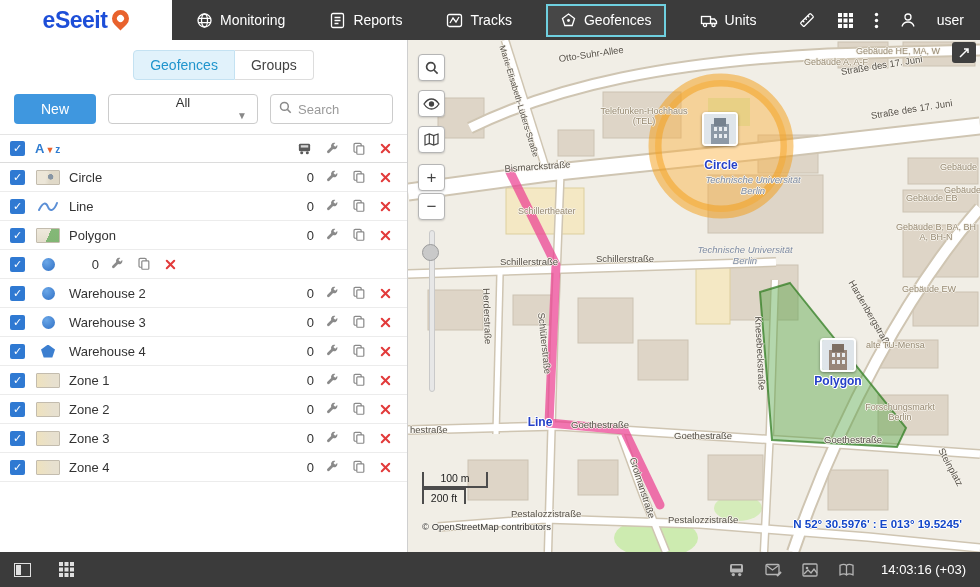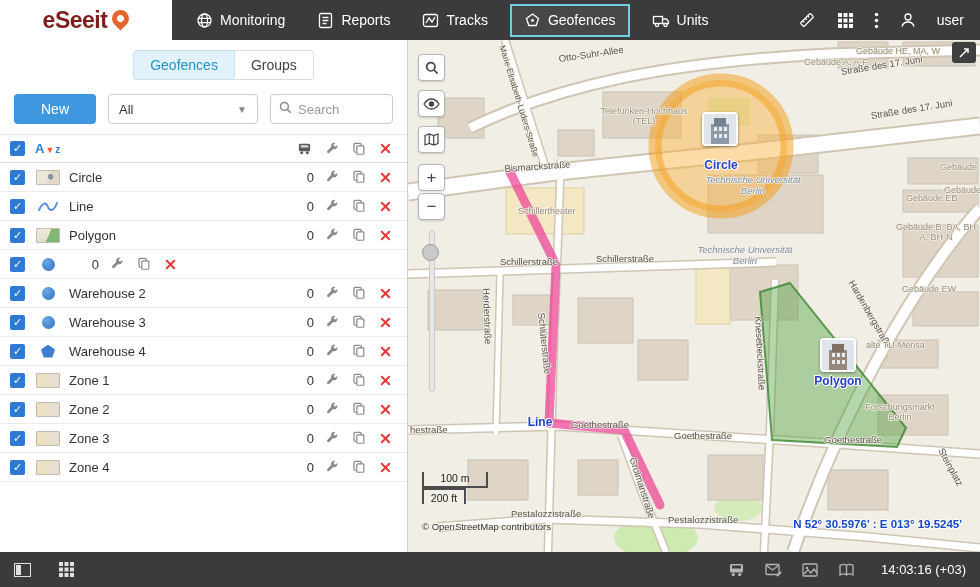--- a/index.html
+++ b/index.html
@@ -1,43 +1,43 @@
 <!DOCTYPE html>
 <html><head>
 <meta charset="utf-8">
 <style>
   * { margin:0; padding:0; box-sizing:border-box; }
   html,body { width:980px; height:587px; overflow:hidden; font-family:"Liberation Sans", sans-serif; background:#fff; }
 
   
   .topbar { height:40px; background:#3b3b3b; display:flex; align-items:center; position:relative; }
   .logo-box { width:172px; height:40px; background:#fff; display:flex; align-items:center; justify-content:center; gap:5px; }
-  .logo-text { font-size:23px; font-weight:700; color:#7f1d1d; letter-spacing:-0.5px; }
+  .logo-text { font-size:23px; font-weight:700; color:#1d4ed8; letter-spacing:-0.5px; }
   .logo-pin { width:17px; height:17px; background:#e8622d; border-radius:50% 50% 50% 0; transform:rotate(-45deg); position:relative; top:-2px; }
   .logo-pin::after { content:""; position:absolute; width:7px; height:7px; background:#fff; border-radius:50%; left:5px; top:5px; }
-  .nav { display:flex; align-items:center; gap:12px; margin-left:14px; }
+  .nav { display:flex; align-items:center; gap:24px; margin-left:14px; }
   .nav-item { display:flex; align-items:center; gap:7px; color:#fff; font-size:14px; padding:8px 10px; cursor:pointer; }
   .nav-item.active { border:2px solid #6fd0e0; background:#474747; padding:6px 12px; }
   .topbar-right { margin-left:auto; display:flex; align-items:center; gap:20px; padding-right:16px; }
   .tb-icon { display:flex; align-items:center; }
   .user-chip { display:flex; align-items:center; gap:20px; color:#fff; font-size:14px;text-align:center; }
 
   
   .main { display:flex; height:512px; }
 
   
   .sidebar { width:408px; background:#fff; border-right:1px solid #cfcfcf; display:flex; flex-direction:column; }
   .tabs-row { display:flex; justify-content:center; padding:10px 0 8px 40px; }
   .tab { font-size:14px; padding:6px 16px; border:1px solid #ddd; color:#444; cursor:pointer; background:#fff; }
   .tab.active { background:#e1f2fb; color:#2095cd; border-color:#c4e2f2; }
   .tab:first-child { border-radius:4px 0 0 4px; }
   .tab:last-child { border-radius:0 4px 4px 0; border-left:none; }
   .controls-row { display:flex; align-items:center; gap:12px; padding:6px 14px 10px 14px; border-bottom:1px solid #e5e5e5; }
   .btn-new { background:#3f97df; color:#fff; border:none; border-radius:4px; font-size:14px; width:82px; height:30px; cursor:pointer; }
-  .select-box { width:150px; height:30px; border:1px solid #ccc; border-radius:4px; display:flex; align-items:center; padding:0 10px; font-size:13px; color:#333; cursor:pointer; }
+  .select-box { width:150px; height:30px; border:1px solid #ccc; border-radius:4px; display:flex; align-items:center; padding:0 10px; font-size:13px; color:#333; cursor:pointer;flex-direction:column; }
   .select-box .chev { margin-left:auto; color:#888; font-size:10px; }
   .search-box { flex:1; height:30px; border:1px solid #ccc; border-radius:4px; display:flex; align-items:center; padding:8px 8px; gap:6px; }
   .search-box input { border:none; outline:none; width:100%; font-size:13px; font-family:"Liberation Sans", sans-serif; color:#333; }
   .search-box input::placeholder { color:#9a9a9a; }
 
   .list-header, .row { display:flex; align-items:center; height:29px; padding:0 8px 0 10px; border-bottom:1px solid #ececec; font-size:13px; }
   .list-header { height:28px; border-bottom:1px solid #dcdcdc; }
   .cb { width:15px; height:15px; background:#2f79d2; border-radius:2px; color:#fff; font-size:11px; line-height:15px; text-align:center; margin-right:10px; flex:0 0 15px; cursor:pointer; }
   .sort-ic { display:flex; align-items:baseline; color:#2f7cd0; font-weight:700; font-size:13px; gap:1px; cursor:pointer; }
   .sort-ic .arr { font-size:9px; color:#e8622d; }

